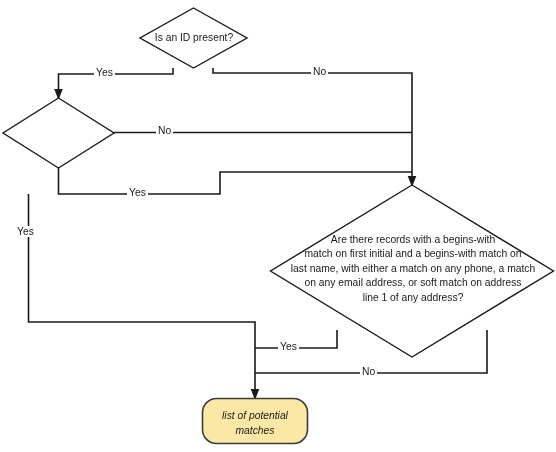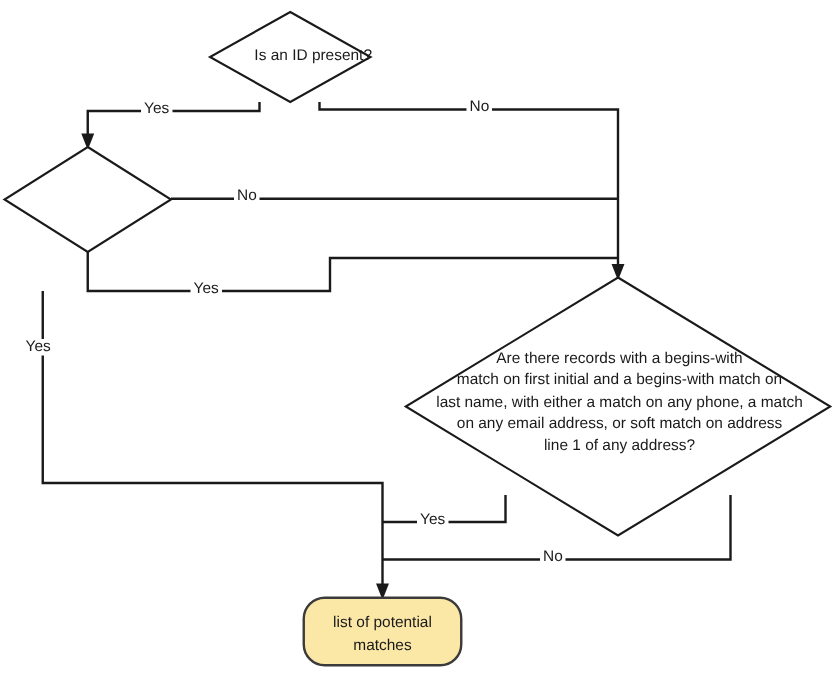--- a/index.html
+++ b/index.html
@@ -58,24 +58,24 @@
   .edge-label {
     position: absolute;
     color: #1a1a1a;
     font-size: 10.3px;
     line-height: 11px;
     background: #ffffff;
     padding: 0 2px;
     white-space: nowrap;
     text-align: right;
   }
-  .nt-d1 { left: 140px; top: 31px; width: 108px; text-align: right; }
+  .nt-d1 { left: 140px; top: 31px; width: 108px; }
   .nt-d2 { left: 2px;   top: 119px; width: 115px; }
   .nt-d3 { left: 286px; top: 233px; width: 254px; font-size: 10.3px; line-height: 14.4px; }
-  .nt-term { left: 206px; top: 409px; width: 98px; line-height: 14.5px; }
+  .nt-term { left: 206px; top: 409px; width: 98px; line-height: 14.5px; font-style: italic; }
 
   .el-d1-yes  { left: 94px;  top: 67px; }
   .el-d1-no   { left: 311px; top: 66px; }
   .el-d2-no   { left: 156px; top: 125px; }
   .el-d2-yes  { left: 127px; top: 187px; }
   .el-left-yes{ left: 15px;  top: 226px; }
   .el-d3-yes  { left: 278px; top: 341px; }
   .el-d3-no   { left: 360px; top: 366px; }
 </style>
 </head>

